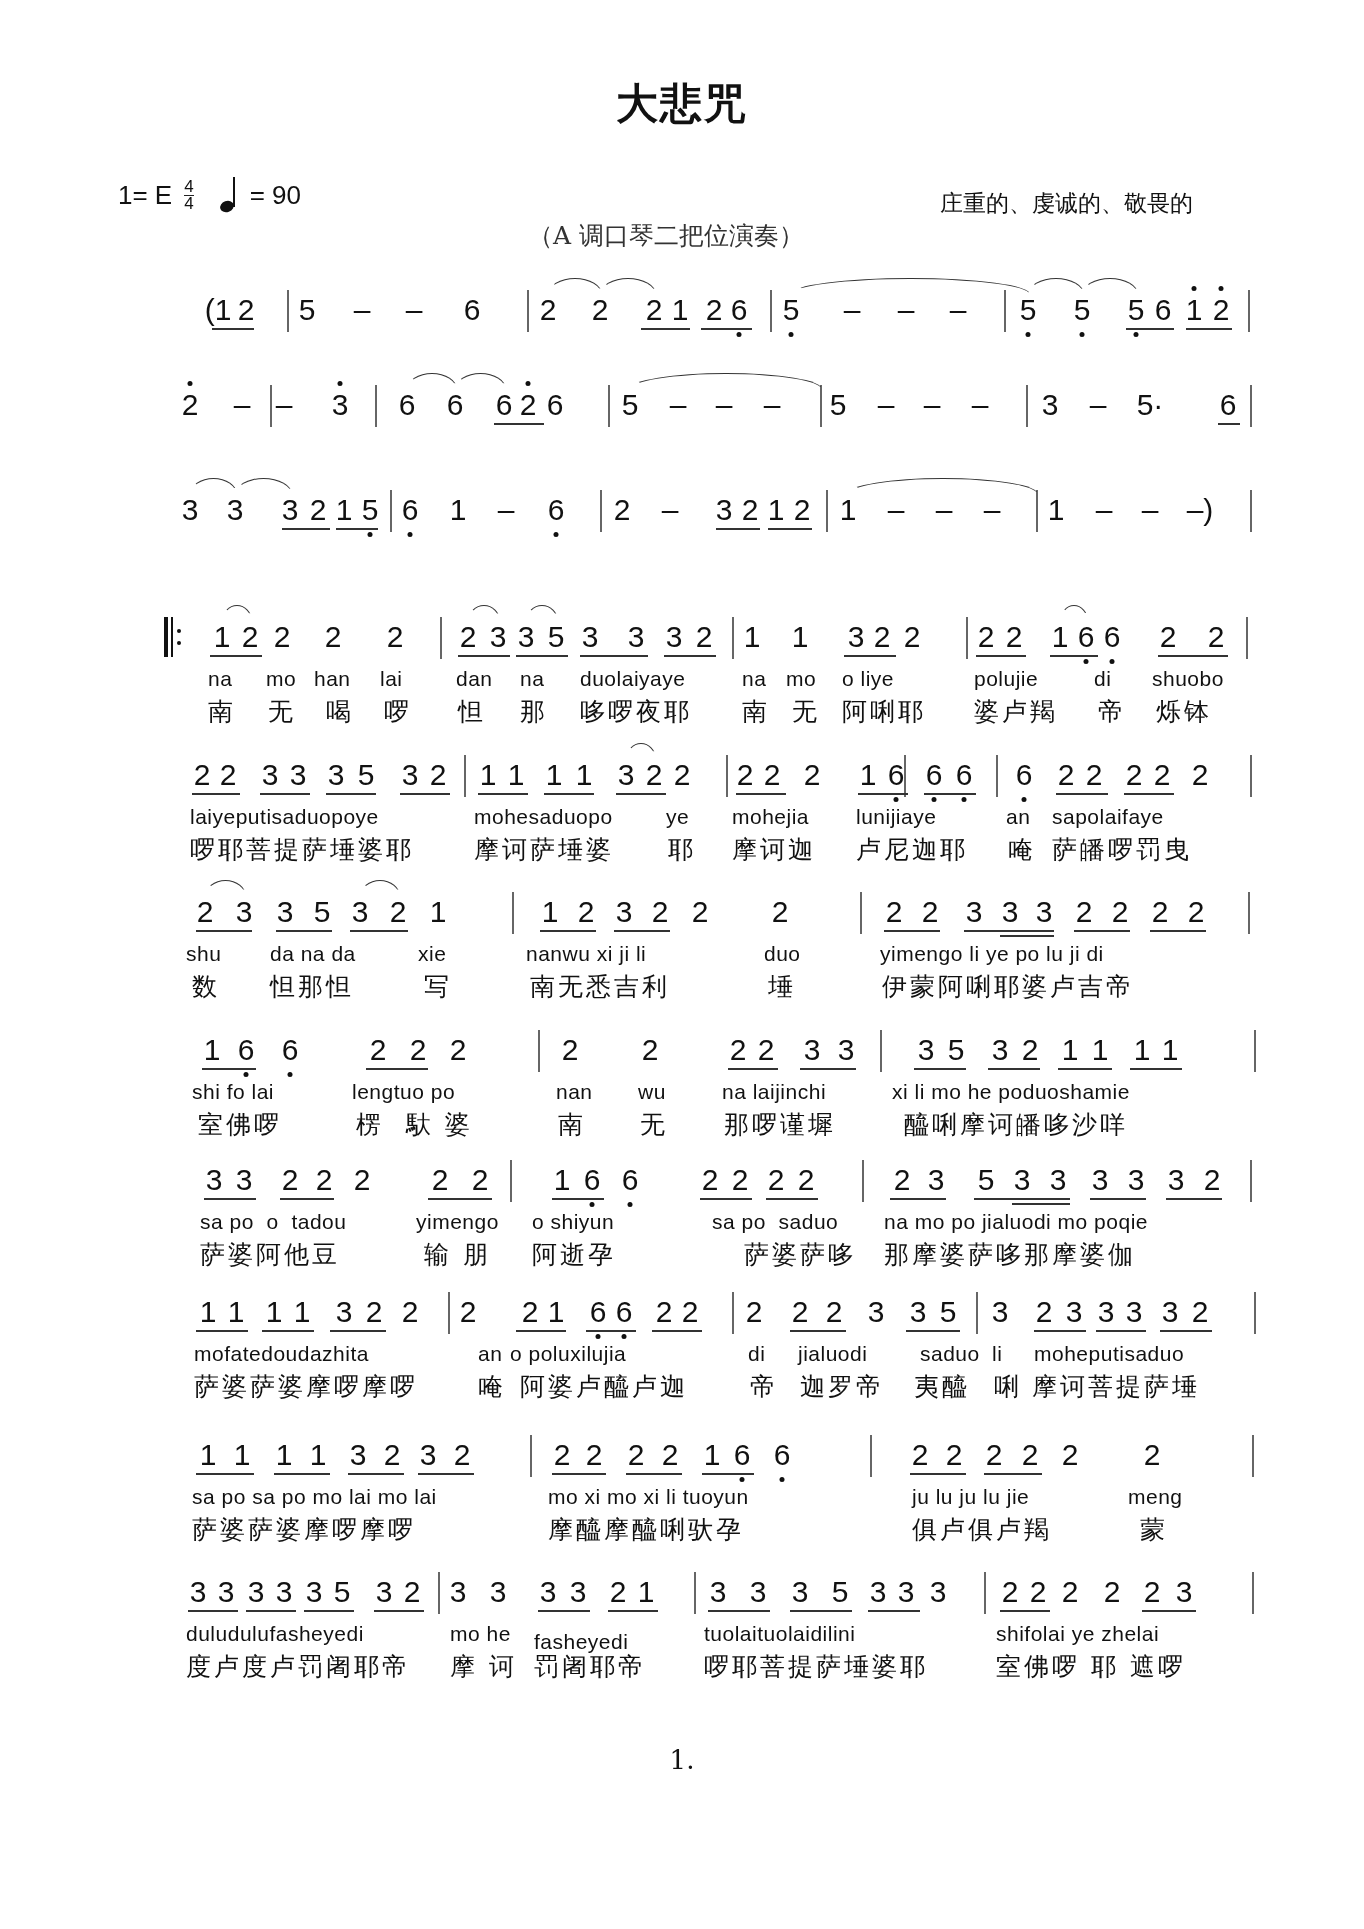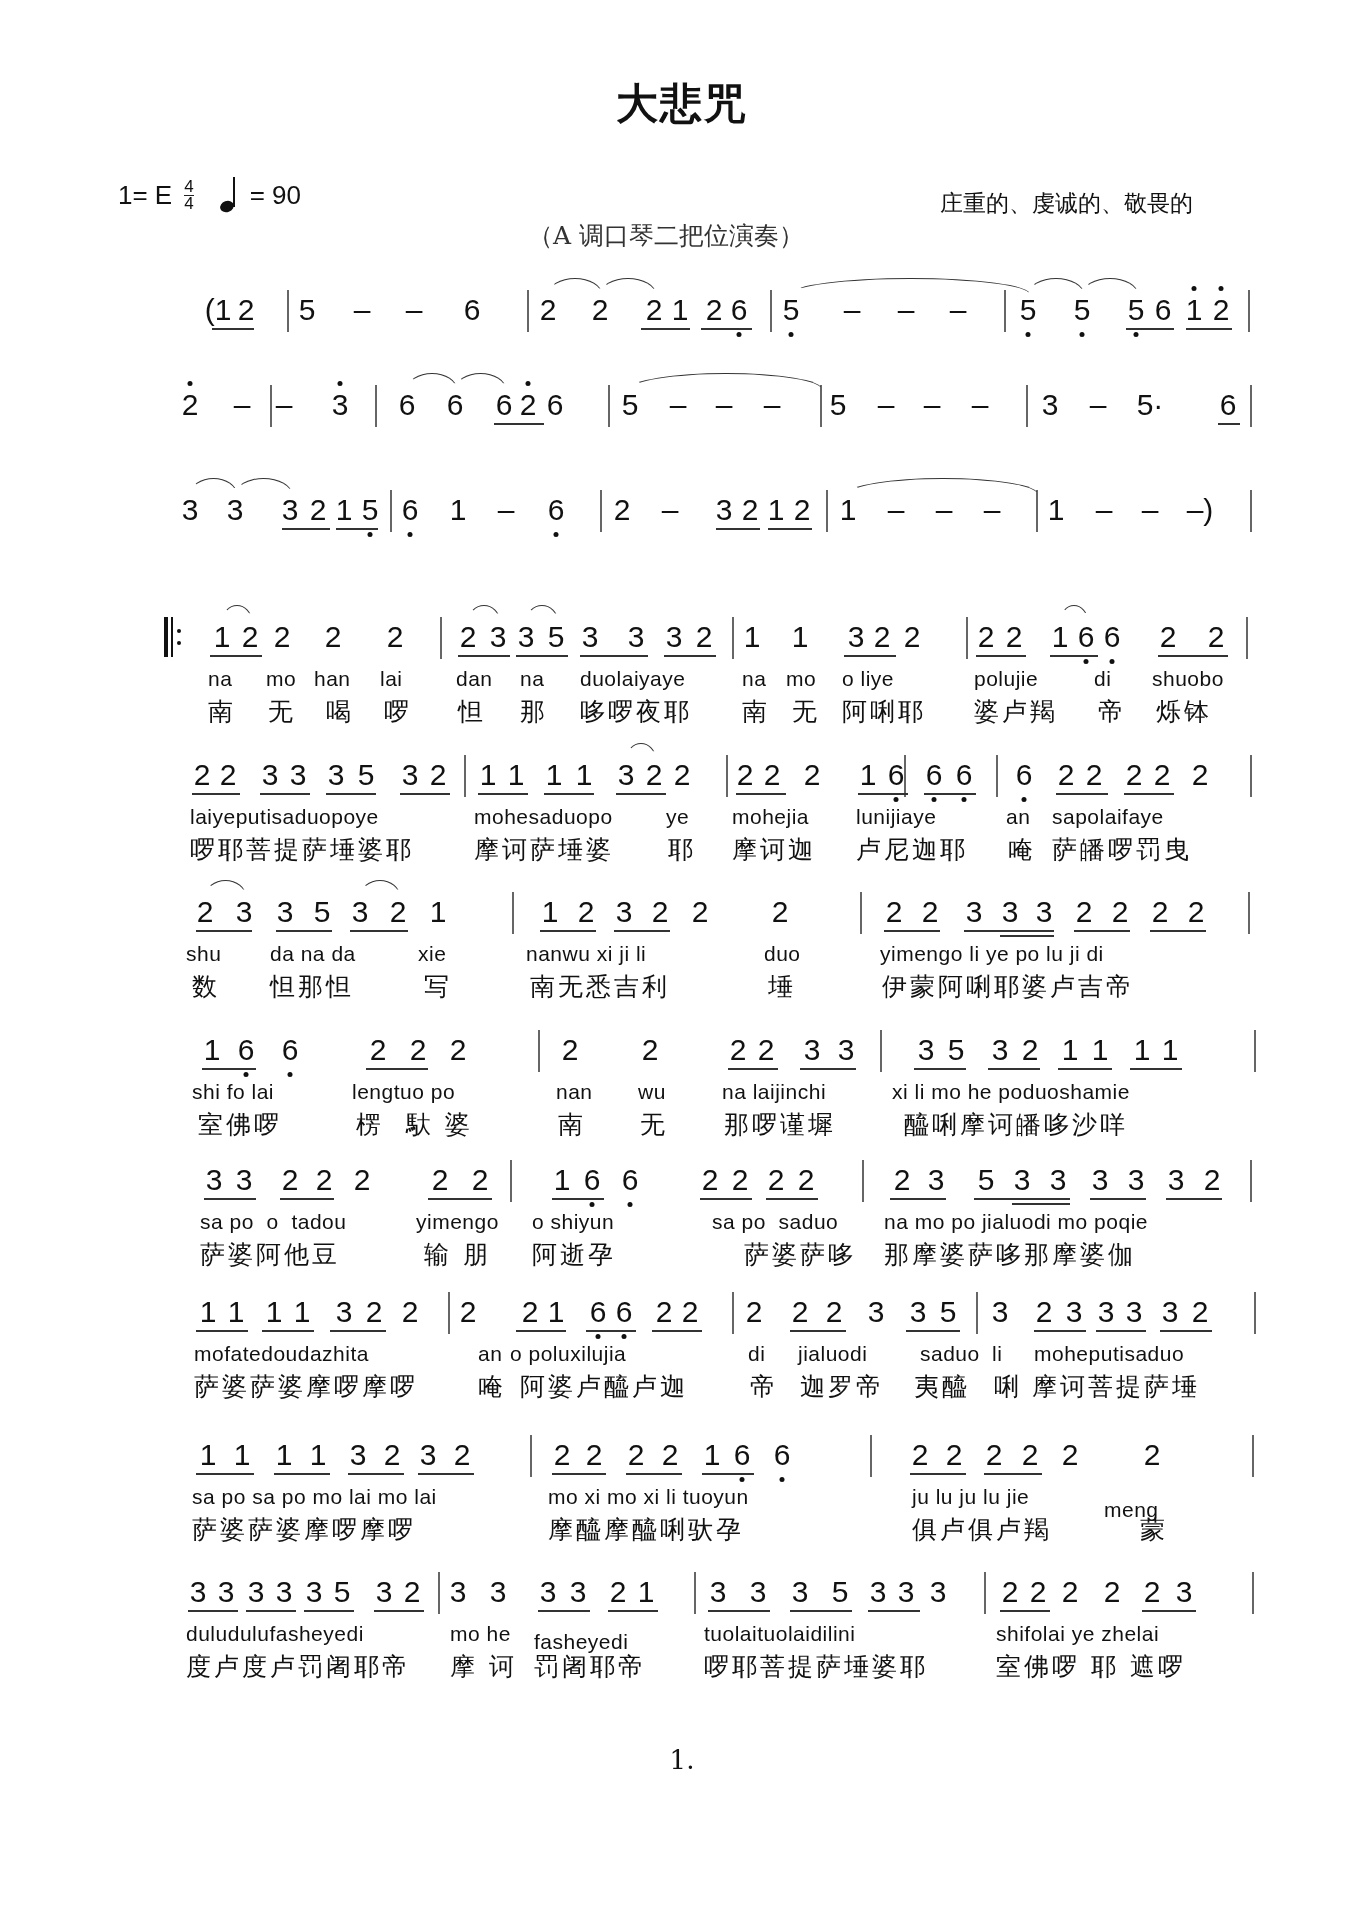--- a/index.html
+++ b/index.html
@@ -545,21 +545,21 @@
     <div class="ul" style="left: 348px; width: 56px; top: 1473px;"></div>
     <div class="ul" style="left: 418px; width: 56px; top: 1473px;"></div>
     <div class="ul" style="left: 552px; width: 54px; top: 1473px;"></div>
     <div class="ul" style="left: 626px; width: 56px; top: 1473px;"></div>
     <div class="ul" style="left: 702px; width: 52px; top: 1473px;"></div>
     <div class="ul" style="left: 910px; width: 56px; top: 1473px;"></div>
     <div class="ul" style="left: 984px; width: 58px; top: 1473px;"></div>
     <div class="pinyin" style="left: 192px; top: 1485px;">sa po sa po mo lai mo lai</div>
     <div class="pinyin" style="left: 548px; top: 1485px;">mo xi mo xi li tuoyun</div>
     <div class="pinyin" style="left: 912px; top: 1485px;">ju lu ju lu jie</div>
-    <div class="pinyin" style="left: 1104px; top: 1485px; margin-top: 13px;">meng</div>
+    <div class="pinyin" style="left: 1128px; top: 1485px;">meng</div>
     <div class="hanzi" style="left: 192px; top: 1513px;">萨婆萨婆摩啰摩啰</div>
     <div class="hanzi" style="left: 548px; top: 1513px;">摩醯摩醯唎驮孕</div>
     <div class="hanzi" style="left: 912px; top: 1513px;">俱卢俱卢羯</div>
     <div class="hanzi" style="left: 1140px; top: 1513px;">蒙</div>
     <div class="n" style="left: 198px; top: 1577px;">3</div>
     <div class="n" style="left: 226px; top: 1577px;">3</div>
     <div class="n" style="left: 256px; top: 1577px;">3</div>
     <div class="n" style="left: 284px; top: 1577px;">3</div>
     <div class="n" style="left: 314px; top: 1577px;">3</div>
     <div class="n" style="left: 342px; top: 1577px;">5</div>

